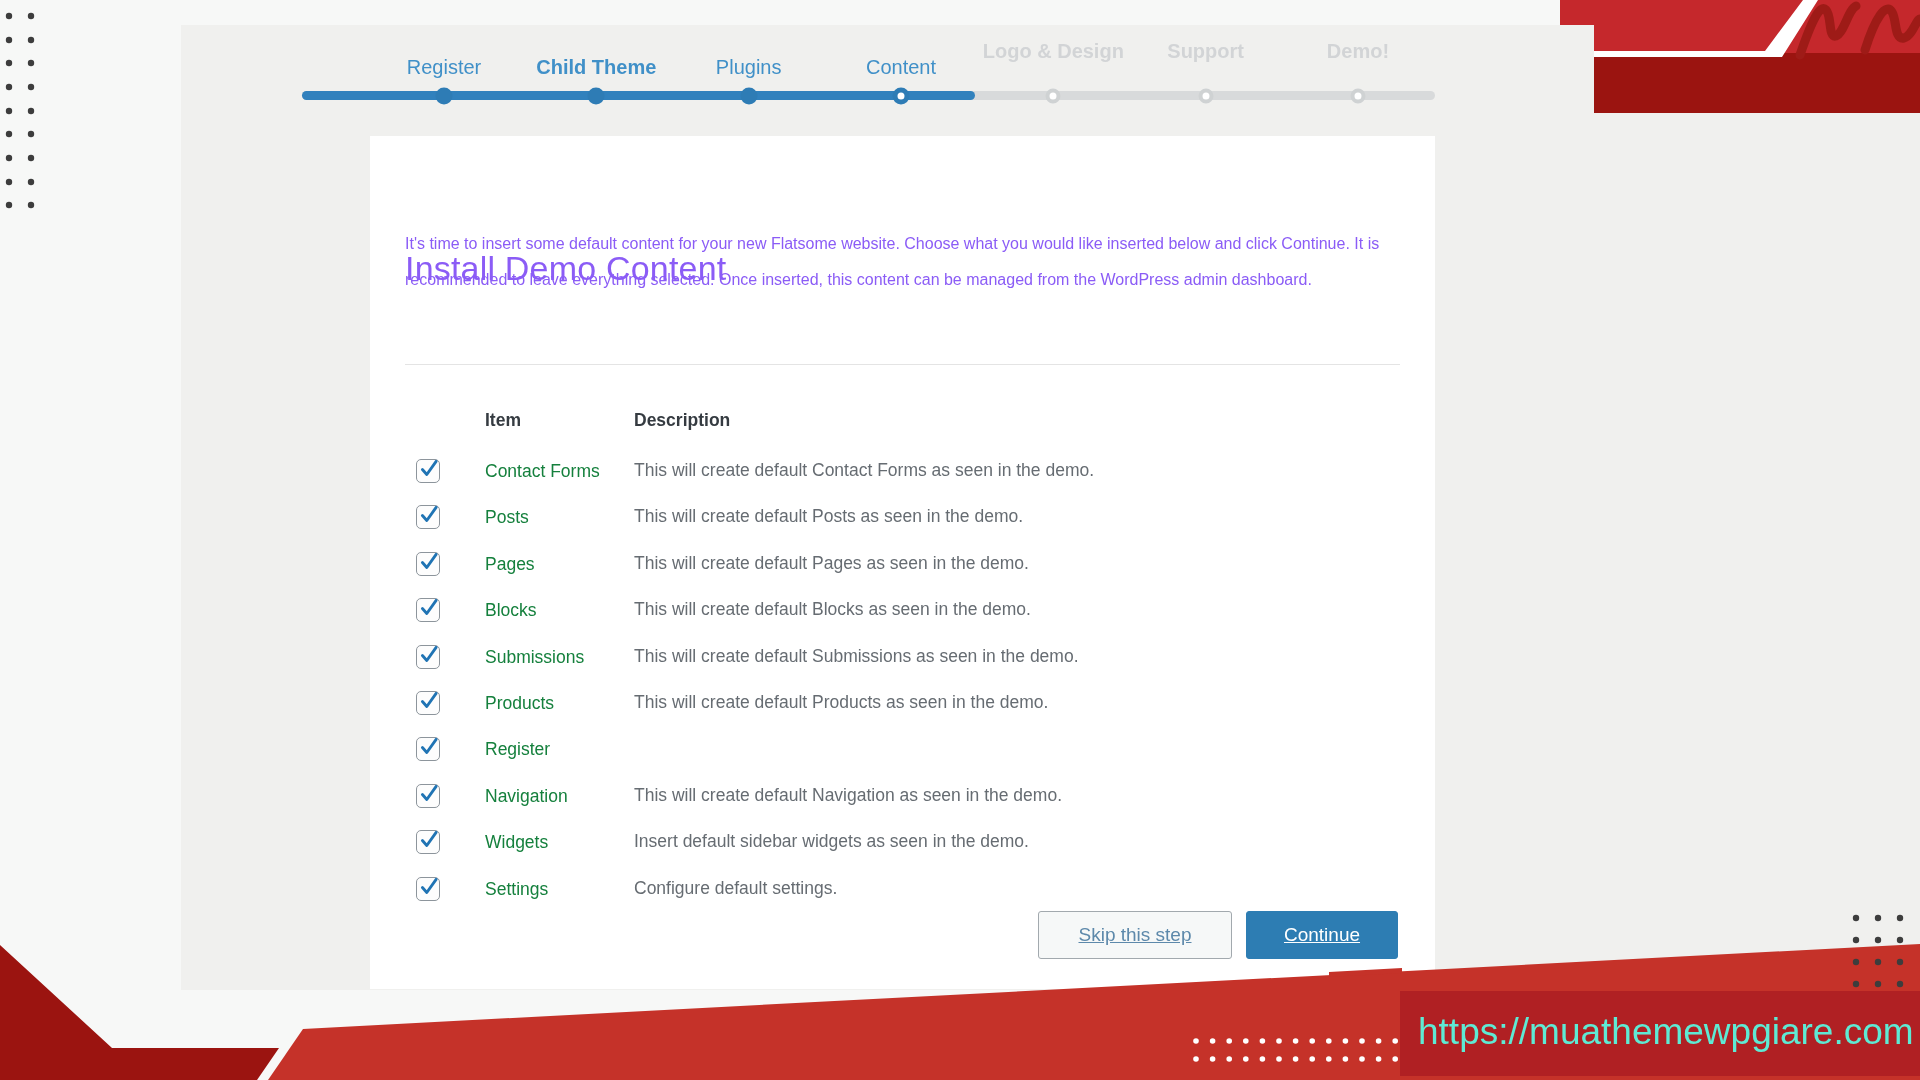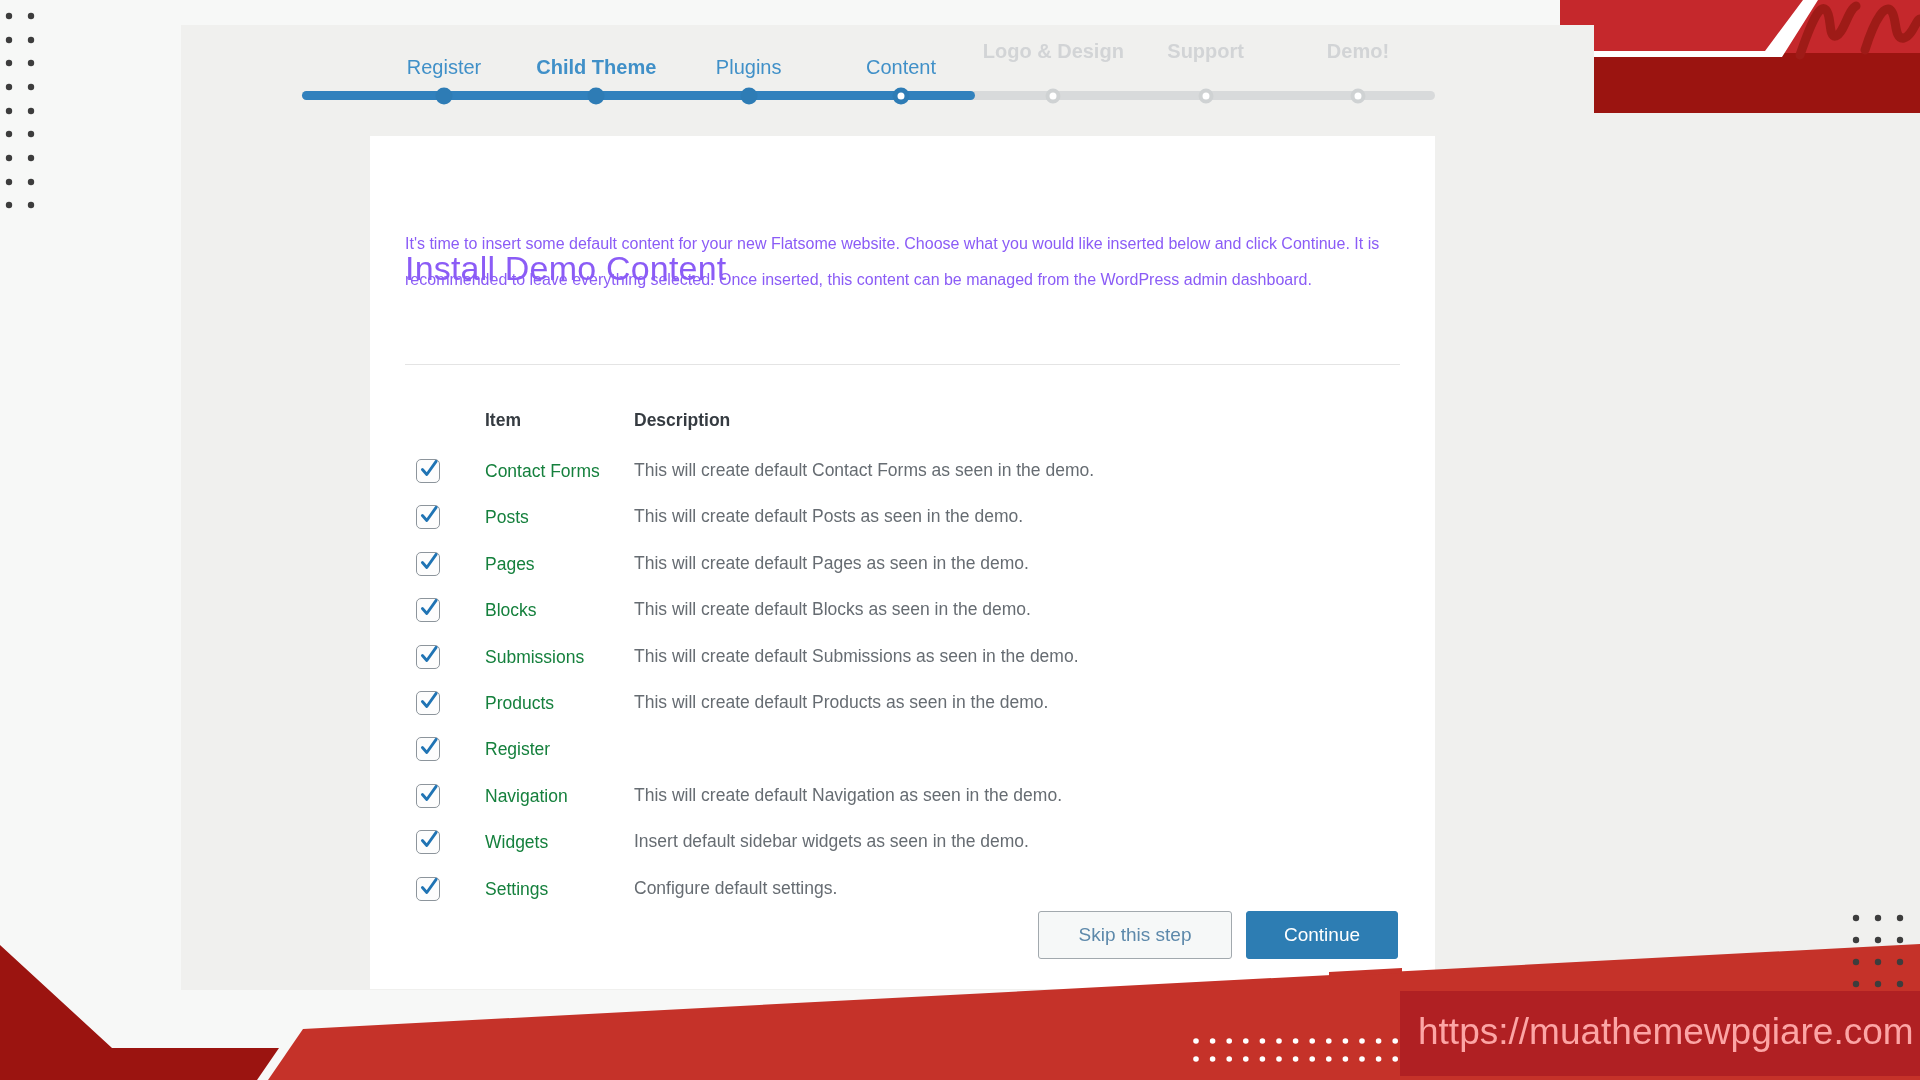--- a/index.html
+++ b/index.html
@@ -34,29 +34,29 @@
   .th-desc{position:absolute;left:264px;}
   .tbody{position:absolute;left:0;top:314px;width:100%;}
   .trow{position:relative;height:46.4px;}
   .cb{position:absolute;left:46px;top:9px;width:24px;height:24px;box-sizing:border-box;
       border:1.5px solid #8d959c;border-radius:5px;background:#fdfdfd;cursor:pointer;}
   .cb svg{position:absolute;left:1px;top:-2px;width:22px;height:22px;}
   .titem{position:absolute;left:115px;top:11px;font-size:17.5px;color:#15803d;}
   .tdesc{position:absolute;left:264px;top:10px;font-size:17.5px;color:#666c72;}
   .btn-row{position:absolute;left:0;top:775px;width:100%;height:48px;}
   .btn{position:absolute;top:0;height:48px;box-sizing:border-box;border-radius:3px;font-size:19px;
-       display:flex;align-items:center;justify-content:center;cursor:pointer;}
+       display:flex;align-items:center;justify-content:center;cursor:pointer;text-decoration:underline;}
   .btn-skip{left:668px;width:194px;background:#f6f8f8;border:1px solid #a2a9ae;color:#5d89ab;}
   .btn-continue{left:876px;width:152px;background:#2d7db3;border:1px solid #2d7db3;color:#ffffff;}
 
   
   .deco-tr{position:absolute;right:0;top:0;width:360px;height:113px;z-index:4;}
   .deco-bottom{position:absolute;left:0;top:930px;width:1920px;height:150px;z-index:4;}
   .url-box{position:absolute;left:1400px;top:991px;width:520px;height:85px;background:#b02023;z-index:5;}
-  .url-text{position:absolute;left:18px;top:0;line-height:82px;font-size:37px;color:#fca5a5;}
+  .url-text{position:absolute;left:18px;top:0;line-height:82px;font-size:37px;color:#5eead4;}
   .dots{position:absolute;z-index:5;}
   #dots-tl{left:0;top:8px;width:44px;height:212px;}
   #dots-br{left:1846px;top:908px;width:70px;height:90px;}
 </style>
 </head>
 <body>
 
 <div class="wizard-bg"></div>
 
 <div class="stepper">

